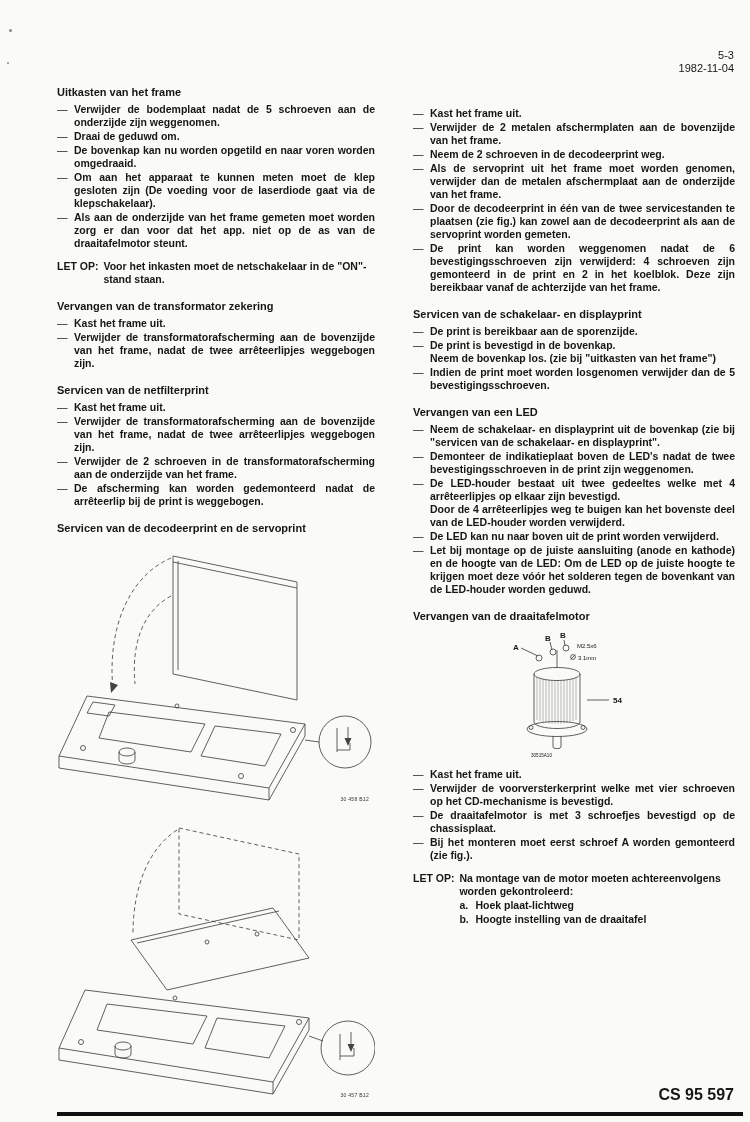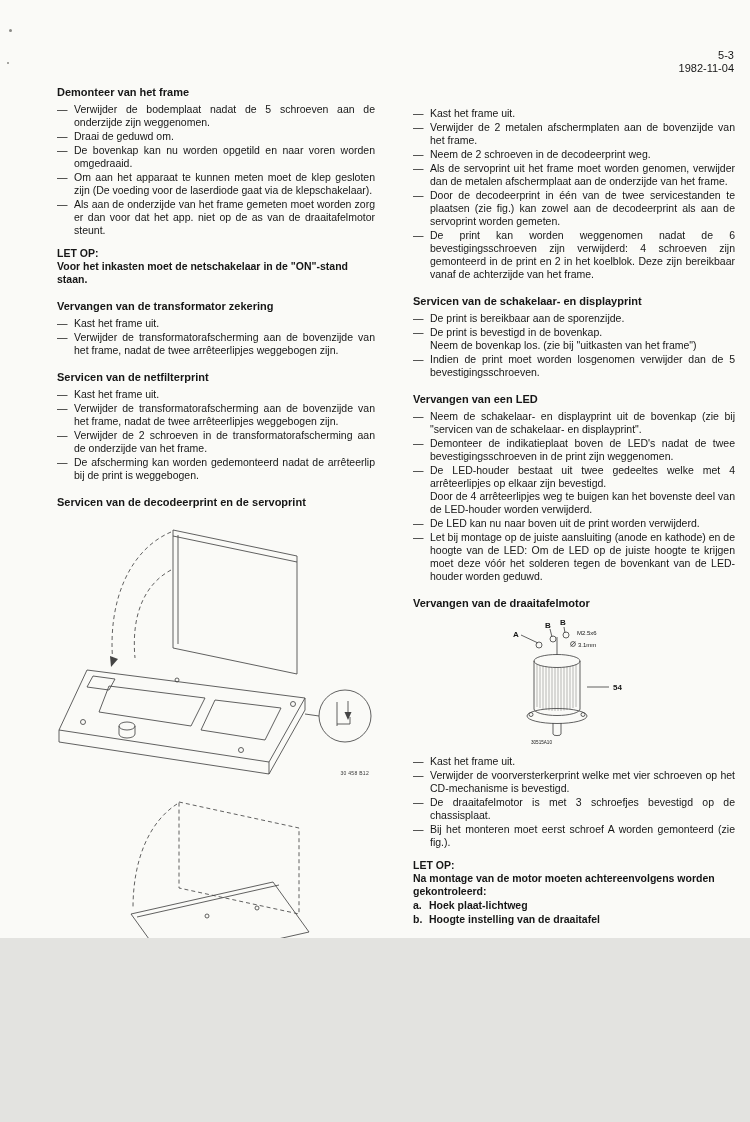--- a/index.html
+++ b/index.html
@@ -3,21 +3,21 @@
 <meta charset="utf-8">
 <style>
   html, body { margin: 0; padding: 0; }
   body {
     width: 750px; height: 1122px;
     background: #e3e3e0;
     font-family: "Liberation Sans", "DejaVu Sans", sans-serif;
   }
   .page {
     position: relative;
-    width: 750px; height: 938px;
+    width: 750px; height: 1122px;
     background: #fafaf7;
     color: #161616;
     overflow: hidden;
   }
   .page-head {
     position: absolute; top: 49px; right: 16px;
     text-align: right; font-size: 11px; line-height: 13px;
   }
   .columns {
     position: absolute; top: 86px; left: 57px;
@@ -29,24 +29,24 @@
     font-size: 11px; font-weight: bold;
     margin: 14px 0 5px 0;
   }
   .col.left > section:first-child h3.sec-title { margin-top: 0; }
   ul.dash {
     list-style: none; margin: 0; padding: 0;
     font-size: 10.5px; line-height: 13px; text-align: justify;
   }
   ul.dash li { position: relative; padding-left: 17px; margin: 0 0 1px 0; }
   ul.dash li::before { content: "\2014"; position: absolute; left: 0; top: 0; }
-  .li-text { white-space: pre-line; }
+  .li-text { white-space: pre-line; font-weight: bold; }
   .note {
     display: flex; font-weight: bold;
-    font-size: 10.5px; line-height: 13px; margin: 10px 0 0 0; flex-direction: column;
+    font-size: 10.5px; line-height: 13px; margin: 10px 0 0 0;
   }
   .note .note-label { white-space: nowrap; margin-right: 5px; }
   .note .note-body { flex: 1; }
   .subitem { display: flex; margin-top: 1px; }
   .subitem .key { width: 16px; }
   figure { margin: 0; position: relative; }
   .fig1 { margin-top: 10px; }
   .fig2 { margin-top: 12px; }
   .motor-fig { margin: 8px 0 8px 92px; }
   .figcode {
@@ -79,21 +79,21 @@
   <div class="page-head">
     <div>5-3</div>
     <div>1982-11-04</div>
   </div>
 
   <div class="columns">
 
     <div class="col left">
 
       <section>
-        <h3 class="sec-title">Demonteer van het frame</h3>
+        <h3 class="sec-title">Uitkasten van het frame</h3>
         <ul class="dash">
           <li><span class="li-text">Verwijder de bodemplaat nadat de 5 schroeven aan de onderzijde zijn weggenomen.</span></li>
           <li><span class="li-text">Draai de geduwd om.</span></li>
           <li><span class="li-text">De bovenkap kan nu worden opgetild en naar voren worden omgedraaid.</span></li>
           <li><span class="li-text">Om aan het apparaat te kunnen meten moet de klep gesloten zijn (De voeding voor de laserdiode gaat via de klepschakelaar).</span></li>
           <li><span class="li-text">Als aan de onderzijde van het frame gemeten moet worden zorg er dan voor dat het app. niet op de as van de draaitafelmotor steunt.</span></li>
         </ul>
       </section>
 
       <div class="note">

